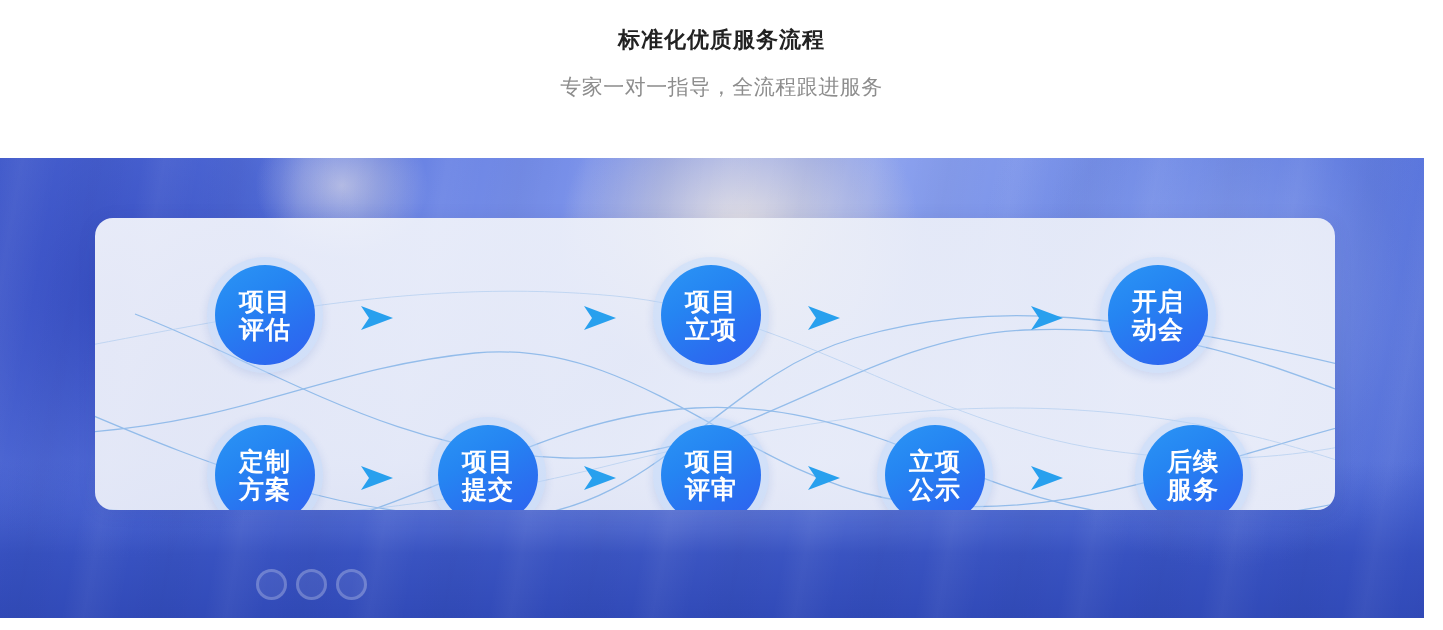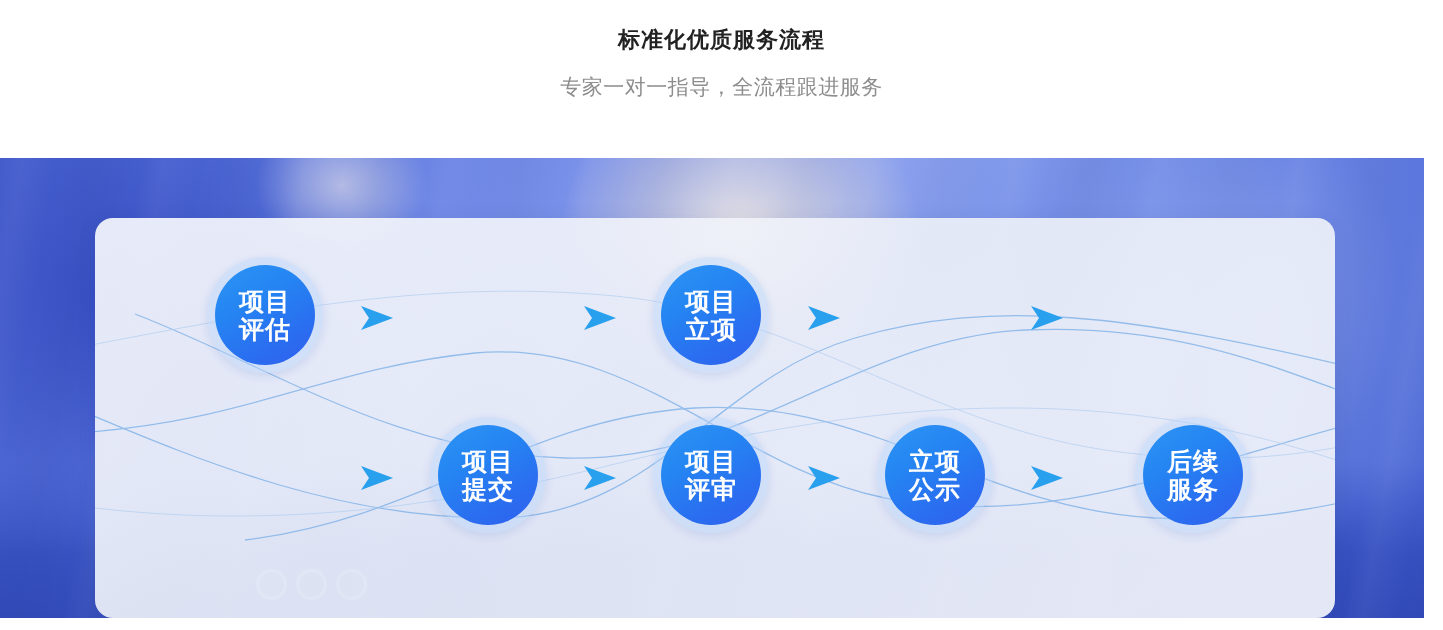--- a/index.html
+++ b/index.html
@@ -98,21 +98,21 @@
     border: 3px solid rgba(255,255,255,0.22);
     background: rgba(255,255,255,0.07);
   }
 
   
   .flow-panel {
     position: absolute;
     left: 95px;
     top: 60px;          
     width: 1240px;
-    height: 400px;
+    height: 292px;
     border-radius: 18px;
     background: linear-gradient(150deg, rgba(244,246,252,0.93) 0%, rgba(238,241,249,0.90) 45%, rgba(243,245,251,0.92) 100%);
     box-shadow: 0 2px 18px rgba(40,60,130,0.10);
     overflow: hidden;
   }
   .flow-curves {
     position: absolute;
     inset: 0;
     pointer-events: none;
   }
@@ -228,21 +228,33 @@
 
       <svg class="arrow" style="left:729px; top:100px;" viewBox="0 0 34 26">
         <path d="M1,1 L33,13 L1,25 L9,13 Z" fill="#28a0ee"></path>
       </svg>
 
 
       <svg class="arrow" style="left:952px; top:100px;" viewBox="0 0 34 26">
         <path d="M1,1 L33,13 L1,25 L9,13 Z" fill="#28a0ee"></path>
       </svg>
 
-
+      <div class="node" style="left:1063px; top:97px;">
+        <div class="node-inner">
+          <span>开启</span>
+          <span>动会</span>
+        </div>
+      </div>
+
+      <div class="node" style="left:170px; top:257px;">
+        <div class="node-inner">
+          <span>定制</span>
+          <span>方案</span>
+        </div>
+      </div>
 
       <svg class="arrow" style="left:282px; top:260px;" viewBox="0 0 34 26">
         <path d="M1,1 L33,13 L1,25 L9,13 Z" fill="#28a0ee"></path>
       </svg>
 
       <div class="node" style="left:393px; top:257px;">
         <div class="node-inner">
           <span>项目</span>
           <span>提交</span>
         </div>

